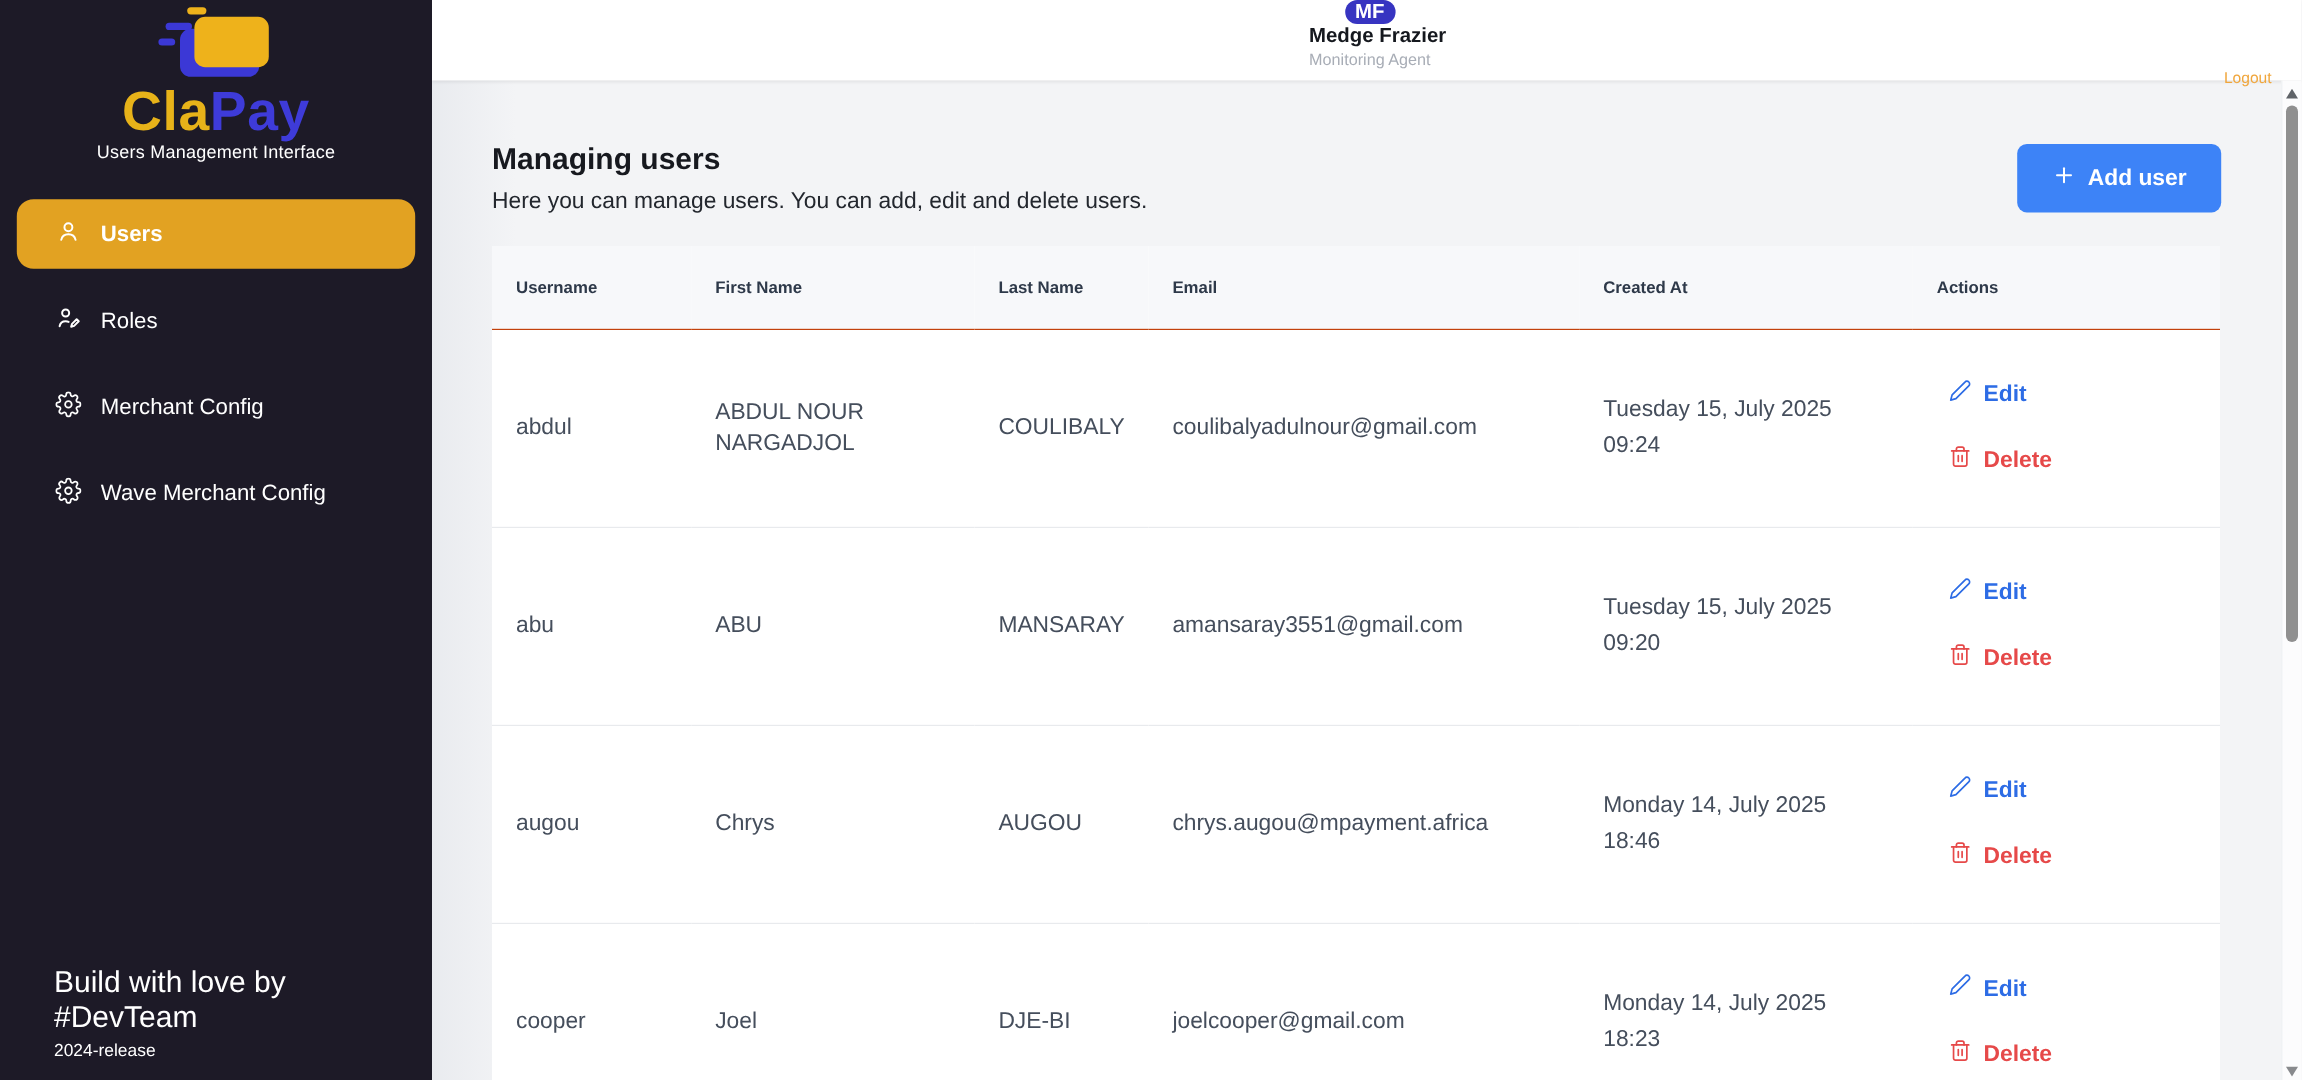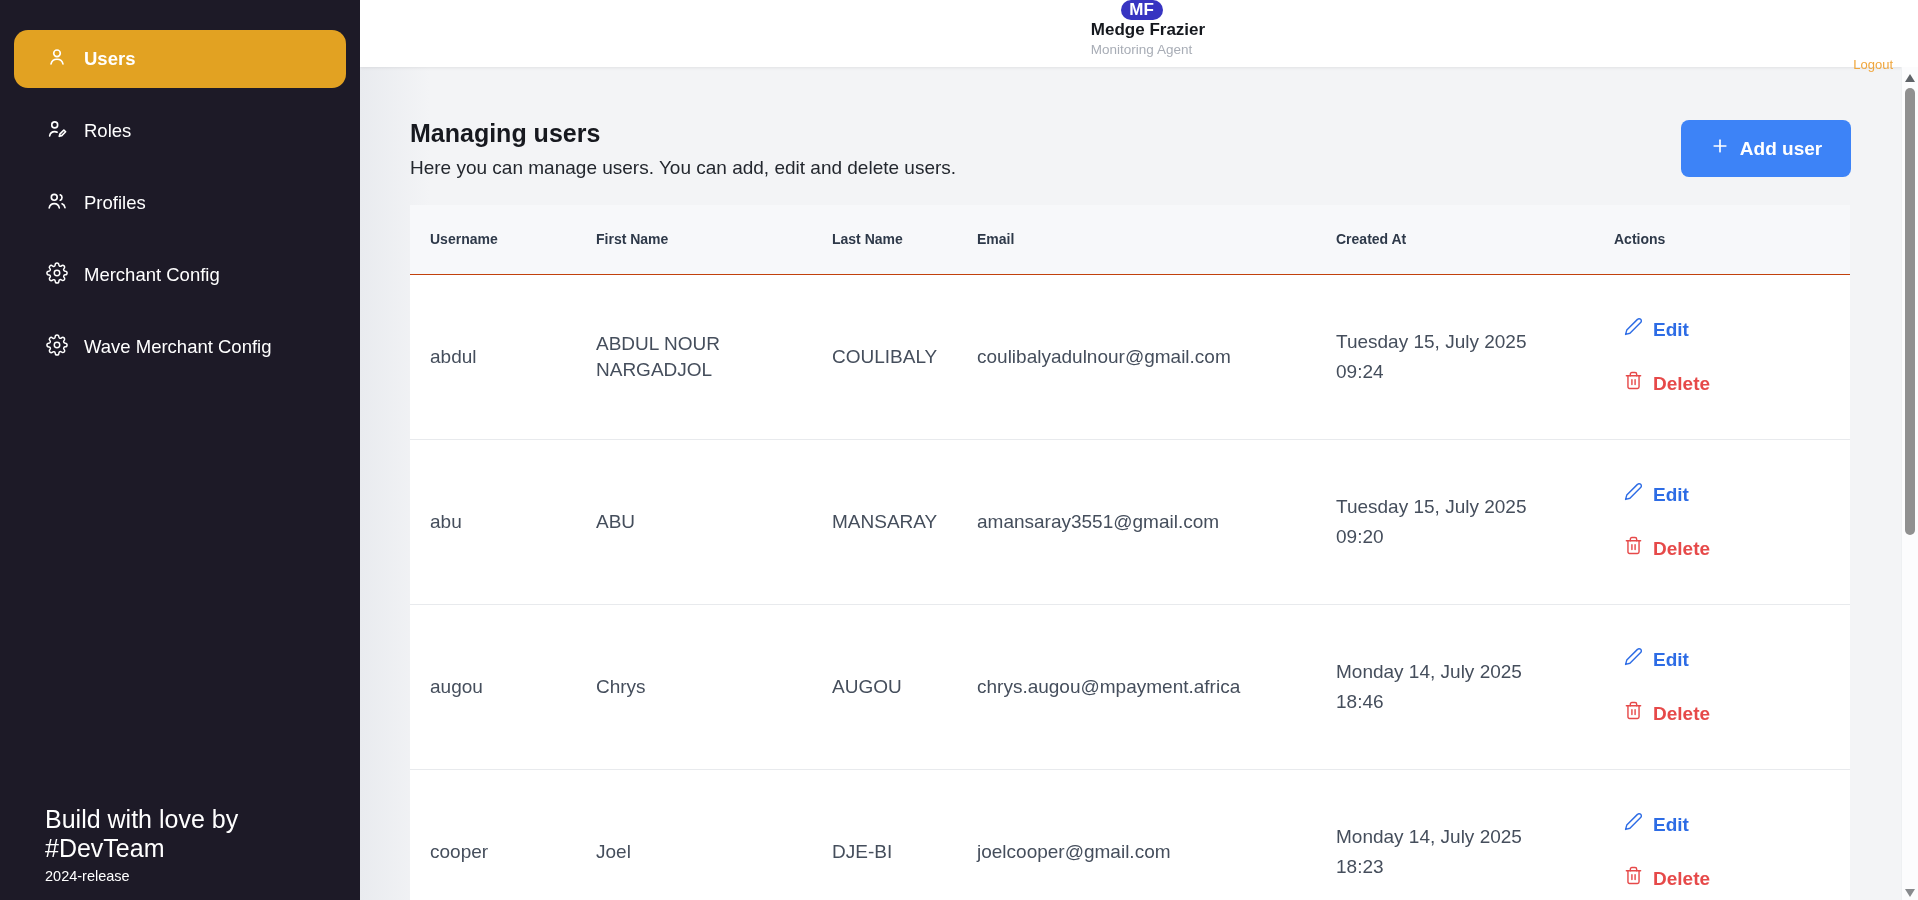--- a/index.html
+++ b/index.html
@@ -116,51 +116,51 @@
   .sb-down {
     position:absolute; bottom:3px; left:3px; width:0; height:0;
     border-left:5px solid transparent; border-right:5px solid transparent;
     border-top:8px solid #888a8d;
   }
 </style>
 </head>
 <body>
 
 <div class="sidebar">
+  <div class="logo-block">
+    <div class="logo-icon">
+      <span class="dash-y"></span>
+        <span class="dash-b1"></span>
+        <span class="dash-b2"></span>
+      <span class="card-blue"></span>
+        <span class="card-yellow"></span>
+    </div>
+    <div class="brand"><span class="p1">Cla</span><span class="p2">Pay</span></div>
+    <div class="brand-sub">Users Management Interface</div>
+  </div>
 
   <nav class="menu">
     <div class="menu-item active">
       <span>
         <svg width="22" height="22" viewBox="0 0 24 24" fill="none" stroke="#fff" stroke-width="1.8" stroke-linecap="round">
           <circle cx="12" cy="8" r="3.6"></circle>
             <path d="M5.5 19.5c.7-3.2 3.3-5 6.5-5s5.8 1.8 6.5 5"></path>
         </svg>
       </span>
       <span>Users</span>
     </div>
     <div class="menu-item">
       <span>
         <svg width="22" height="22" viewBox="0 0 24 24" fill="none" stroke="#fff" stroke-width="1.8" stroke-linecap="round" stroke-linejoin="round">
           <circle cx="9.5" cy="7.5" r="3.2"></circle>
             <path d="M4 19.5c.5-2.9 2.7-4.6 5.5-4.6 1 0 1.9.2 2.7.6"></path>
           <path d="M14.5 20l.8-2.7 4.2-4.2 1.9 1.9-4.2 4.2-2.7.8z"></path>
         </svg>
       </span>
       <span>Roles</span>
-    </div>
-    <div class="menu-item">
-      <span>
-        <svg width="22" height="22" viewBox="0 0 24 24" fill="none" stroke="#fff" stroke-width="1.8" stroke-linecap="round">
-          <circle cx="9" cy="8" r="3.2"></circle>
-            <path d="M3.5 19.5c.6-2.9 2.8-4.6 5.5-4.6s4.9 1.7 5.5 4.6"></path>
-          <path d="M15.5 5.2a3.2 3.2 0 0 1 0 5.9"></path>
-            <path d="M17.5 15c1.7.6 2.8 2 3.2 4.2"></path>
-        </svg>
-      </span>
-      <span>Profiles</span>
     </div>
     <div class="menu-item">
       <span>
         <svg width="22" height="22" viewBox="0 0 24 24" fill="none" stroke="#fff" stroke-width="1.6" stroke-linecap="round" stroke-linejoin="round">
           <circle cx="12" cy="12" r="3"></circle>
           <path d="M19.4 15a1.65 1.65 0 0 0 .33 1.82l.06.06a2 2 0 1 1-2.83 2.83l-.06-.06a1.65 1.65 0 0 0-1.82-.33 1.65 1.65 0 0 0-1 1.51V21a2 2 0 1 1-4 0v-.09A1.65 1.65 0 0 0 9 19.4a1.65 1.65 0 0 0-1.82.33l-.06.06a2 2 0 1 1-2.83-2.83l.06-.06a1.65 1.65 0 0 0 .33-1.82 1.65 1.65 0 0 0-1.51-1H3a2 2 0 1 1 0-4h.09A1.65 1.65 0 0 0 4.6 9a1.65 1.65 0 0 0-.33-1.82l-.06-.06a2 2 0 1 1 2.83-2.83l.06.06a1.65 1.65 0 0 0 1.82.33H9a1.65 1.65 0 0 0 1-1.51V3a2 2 0 1 1 4 0v.09a1.65 1.65 0 0 0 1 1.51 1.65 1.65 0 0 0 1.82-.33l.06-.06a2 2 0 1 1 2.83 2.83l-.06.06a1.65 1.65 0 0 0-.33 1.82V9a1.65 1.65 0 0 0 1.51 1H21a2 2 0 1 1 0 4h-.09a1.65 1.65 0 0 0-1.51 1z"></path>
         </svg>
       </span>
       <span>Merchant Config</span>
     </div>

